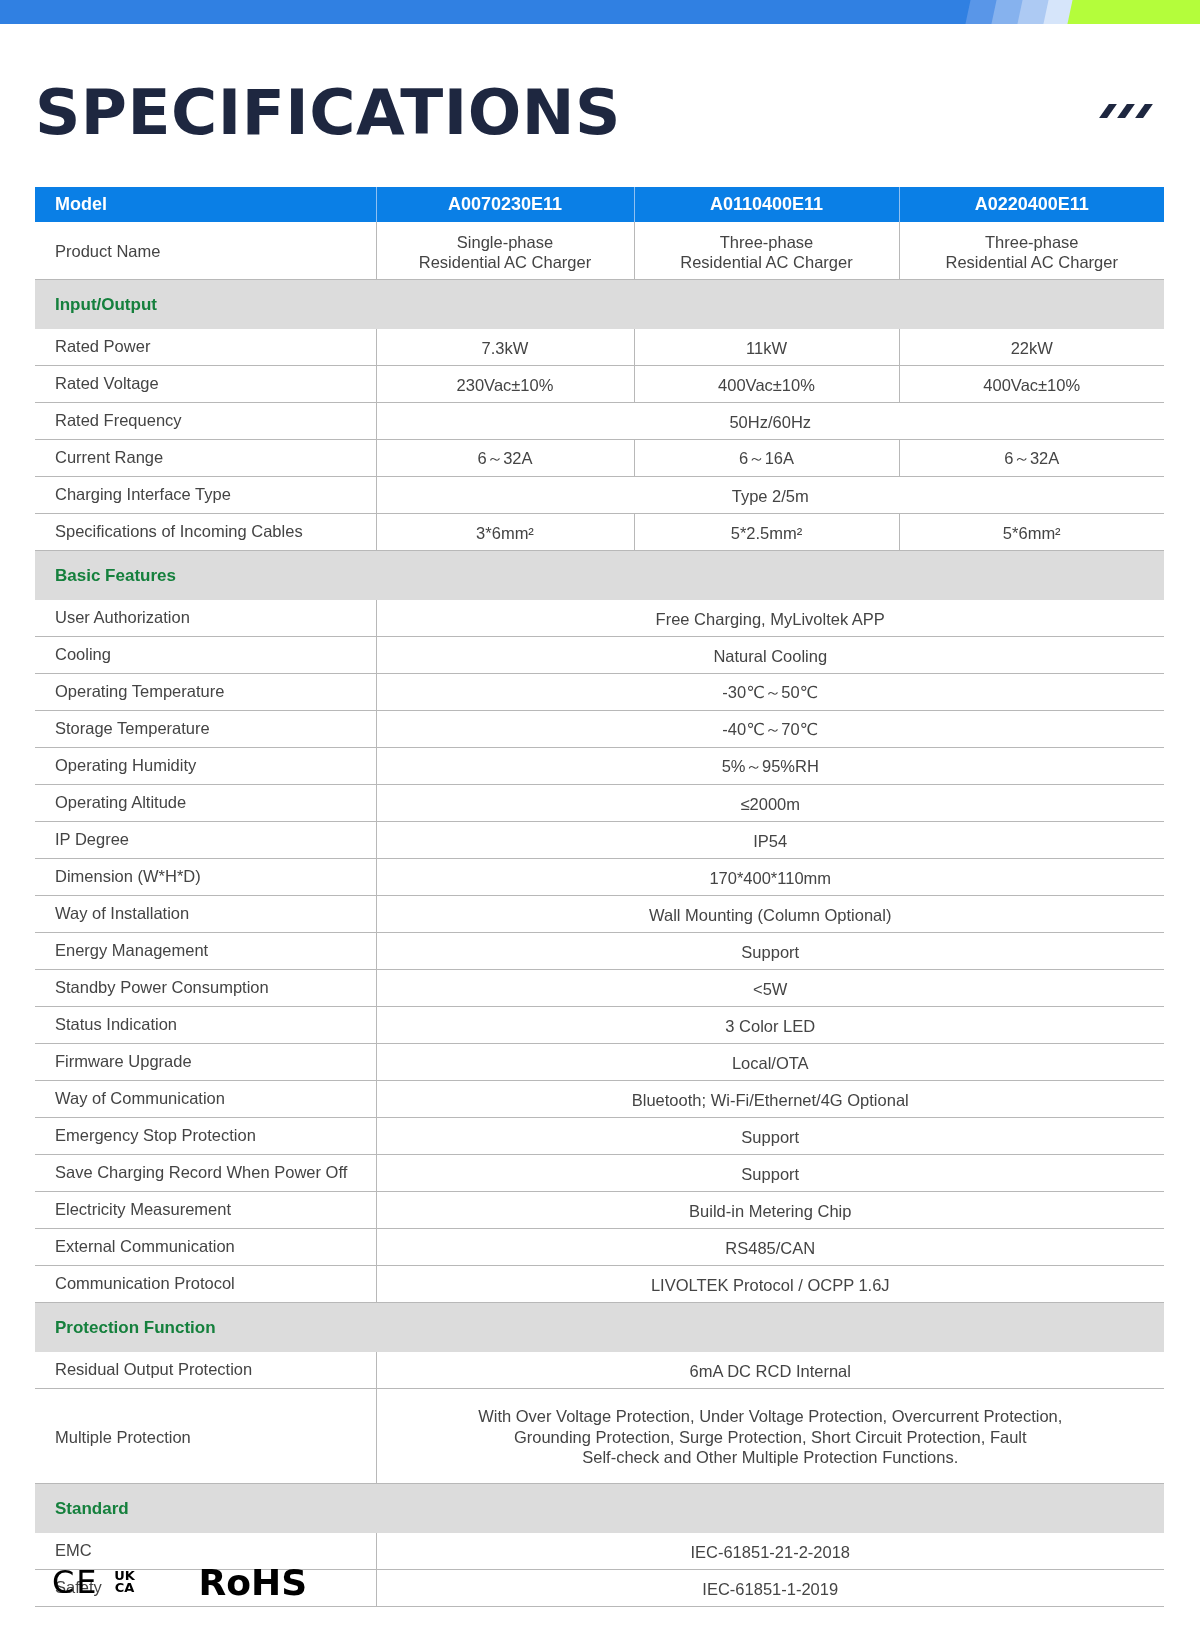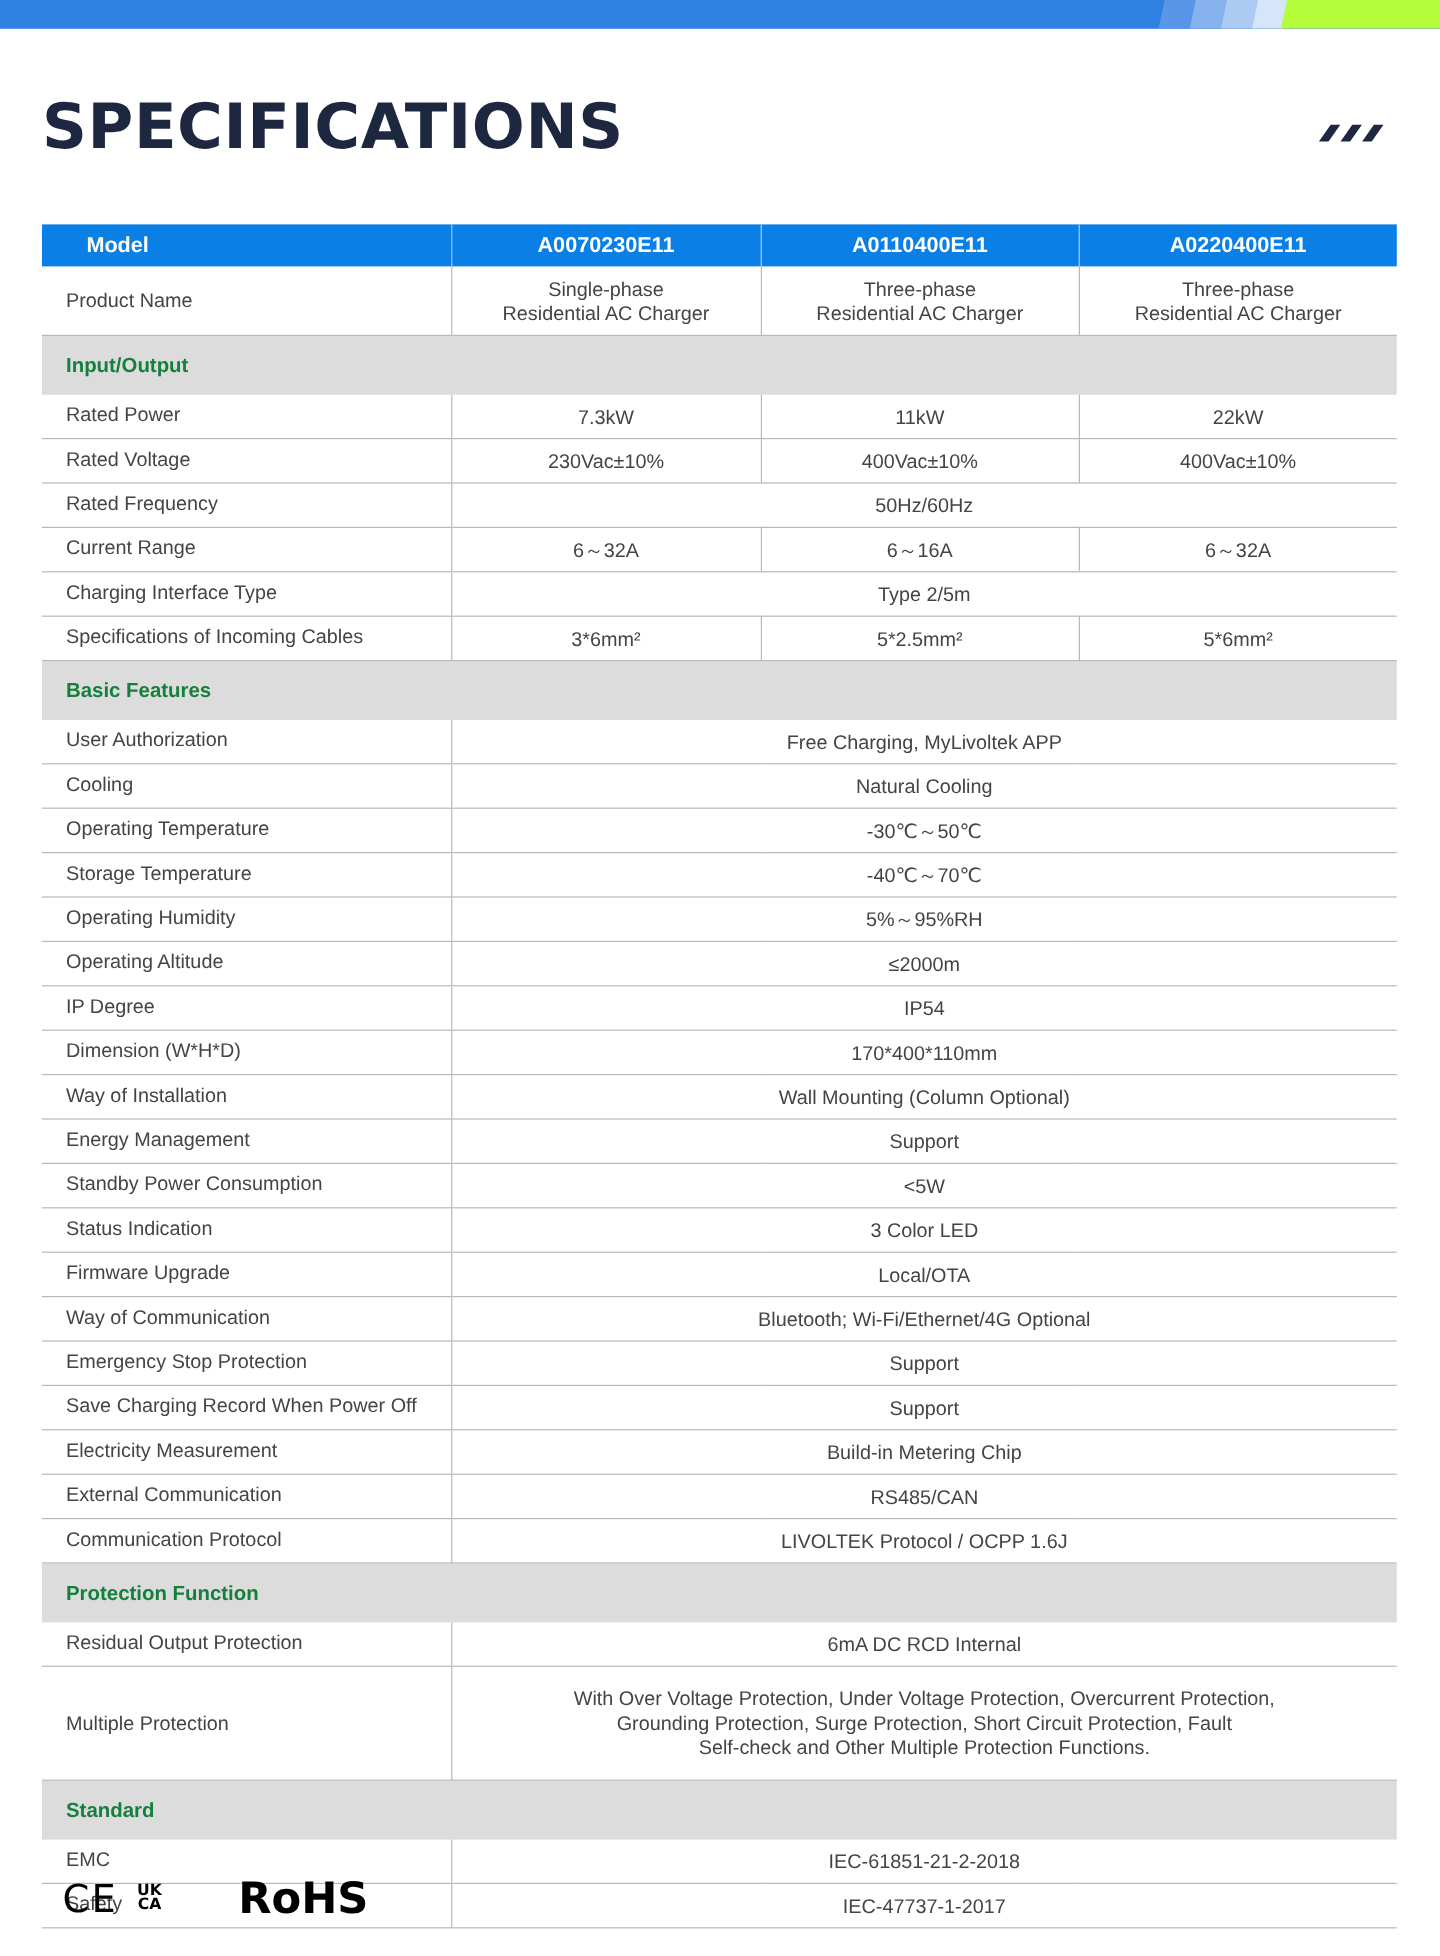--- a/index.html
+++ b/index.html
@@ -4,27 +4,27 @@
 <style>
   html,body{margin:0;padding:0;background:#fff;}
   body{width:1200px;height:1630px;position:relative;overflow:hidden;font-family:"Liberation Sans","DejaVu Sans",sans-serif;}
   .topbar{position:absolute;left:0;top:0;width:1200px;height:24px;background:#3080e2;overflow:hidden;}
   .stripe{position:absolute;top:0;height:24px;transform:skewX(-12deg);}
   .s1{left:968px;width:28px;background:#5996e8;}
   .s2{left:994px;width:28px;background:#86b2ee;}
   .s3{left:1020px;width:28px;background:#adcaf3;}
   .s4{left:1046px;width:26px;background:#d6e5fa;}
   .s5{left:1070px;width:160px;background:#b4fd3b;}
-  .title{position:absolute;left:35px;top:76px;font-size:52px;font-weight:bold;color:#1e2740;letter-spacing:0.5px;font-family:"DejaVu Sans","Liberation Sans",sans-serif;}
+  .title{position:absolute;left:35px;top:76px;font-size:63px;font-weight:bold;color:#1e2740;letter-spacing:0.5px;font-family:"DejaVu Sans","Liberation Sans",sans-serif;}
   .slashes{position:absolute;left:1100px;top:104px;width:58px;height:14px;}
   .slashes span{position:absolute;top:0;width:8px;height:14px;background:#1e2740;transform:skewX(-35deg);}
   table{position:absolute;left:35px;top:187px;width:1129px;border-collapse:collapse;table-layout:fixed;}
   td,th{padding:0;font-size:16.5px;color:#444;font-weight:normal;}
   tr.hdr th{background:#0a7fe6;color:#fff;height:35px;font-size:18px;text-align:center;border-left:1px solid #8fc0f2;}
-  tr.hdr th.first{text-align:left;padding-left:37px;border-left:none;font-weight:bold;}
+  tr.hdr th.first{text-align:left;padding-left:20px;border-left:none;font-weight:bold;}
   tr.hdr th .m{font-weight:bold;}
   tr.row td{height:34px;border-bottom:1.5px solid #b8b8b8;text-align:center;vertical-align:middle;padding-top:2px;}
   tr.row td.lbl{text-align:left;padding-left:20px;border-right:1.5px solid #b8b8b8;padding-top:1px;vertical-align:top;line-height:32px;}
   tr.row td.v{border-left:1px solid #b8b8b8;}
   tr.tall td{height:55px;line-height:20px;}
   tr.tall td.lbl{vertical-align:middle;line-height:20px;}
   tr.multi td{height:92px;line-height:20.5px;}
   tr.multi td.lbl{vertical-align:middle;line-height:20px;}
   tr.sec td{background:#dcdcdc;height:49px;color:#15803d;font-weight:bold;text-align:left;padding-left:20px;font-size:17px;margin-top:24px;}
   .certs{position:absolute;left:52px;top:1562px;height:40px;display:flex;align-items:center;gap:14px;color:#000;}
@@ -210,21 +210,21 @@
       </tr>
       <tr class="sec">
         <td colspan="4">Standard</td>
       </tr>
       <tr class="row">
         <td class="lbl">EMC</td>
         <td colspan="3">IEC-61851-21-2-2018</td>
       </tr>
       <tr class="row">
         <td class="lbl">Safety</td>
-        <td colspan="3">IEC-47737-1-2017</td>
+        <td colspan="3">IEC-61851-1-2019</td>
       </tr>
     </tbody>
 </table>
 
 <div class="certs">
   <span class="ce">CE</span>
   <span class="ukca">
     <div>UK</div>
     <div>CA</div>
   </span>

